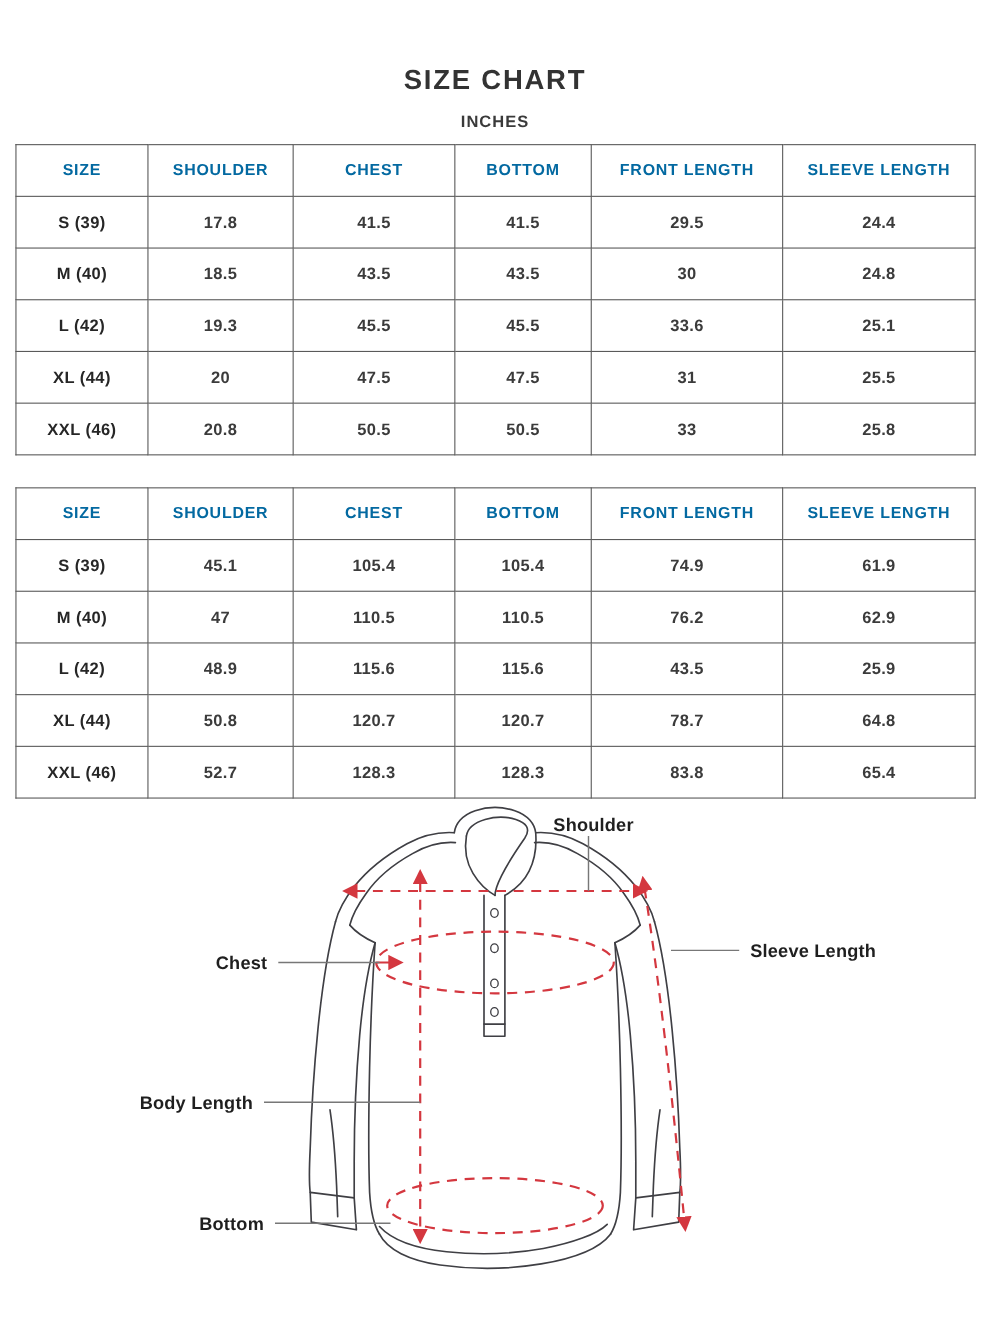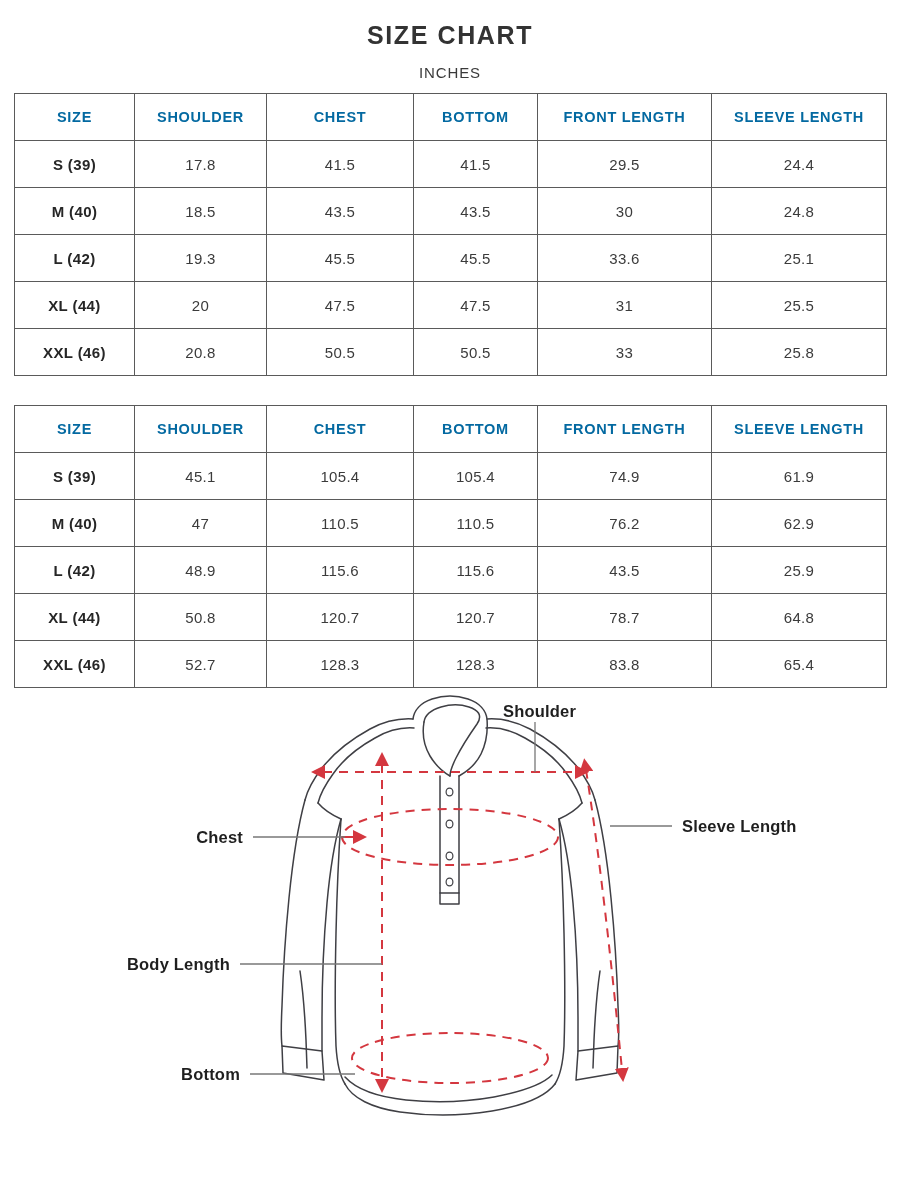--- a/index.html
+++ b/index.html
@@ -7,39 +7,40 @@
   body {
     width: 900px;
     height: 1200px;
     background: #ffffff;
     font-family: "Liberation Sans", sans-serif;
     color: #2b2b2b;
     overflow: hidden;
     position: relative;
   }
 
-  .page { width: 900px; height: 968px; position: relative; }
+  .page { width: 900px; height: 968px; position: relative; margin-top: 38px; }
 
   .title {
     text-align: center;
     font-size: 25px;
     font-weight: bold;
     letter-spacing: 1.6px;
     color: #333333;
     margin: 0;
     padding-top: 20px;
     line-height: 30px;
   }
 
   .unit-label {
     text-align: center;
     font-size: 15px;
     letter-spacing: 0.9px;
     color: #3a3a3a;
     line-height: 18px;
+    font-weight: bold;
   }
 
   .table-wrap { padding: 0 14px; }
 
   table.size-table {
     width: 872px;
     border-collapse: collapse;
     table-layout: fixed;
   }
   table.size-table th,
@@ -51,21 +52,21 @@
     padding: 0 2px;
   }
   table.size-table th {
     font-size: 14.5px;
     font-weight: bold;
     letter-spacing: 0.7px;
     color: #0369a1;
   }
   table.size-table td {
     font-size: 15px;
-    font-weight: normal;
+    font-weight: bold;
     color: #3b3b3b;
     letter-spacing: 0.3px;
   }
   table.size-table td.size-cell {
     font-weight: bold;
     color: #262626;
     font-size: 15px;
     letter-spacing: 0.4px;
   }
   col.c-size     { width: 120px; }

